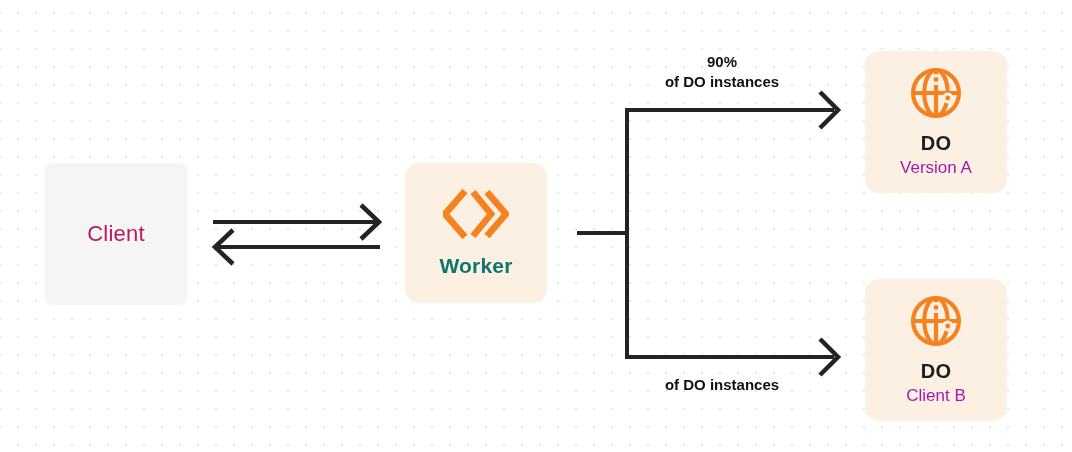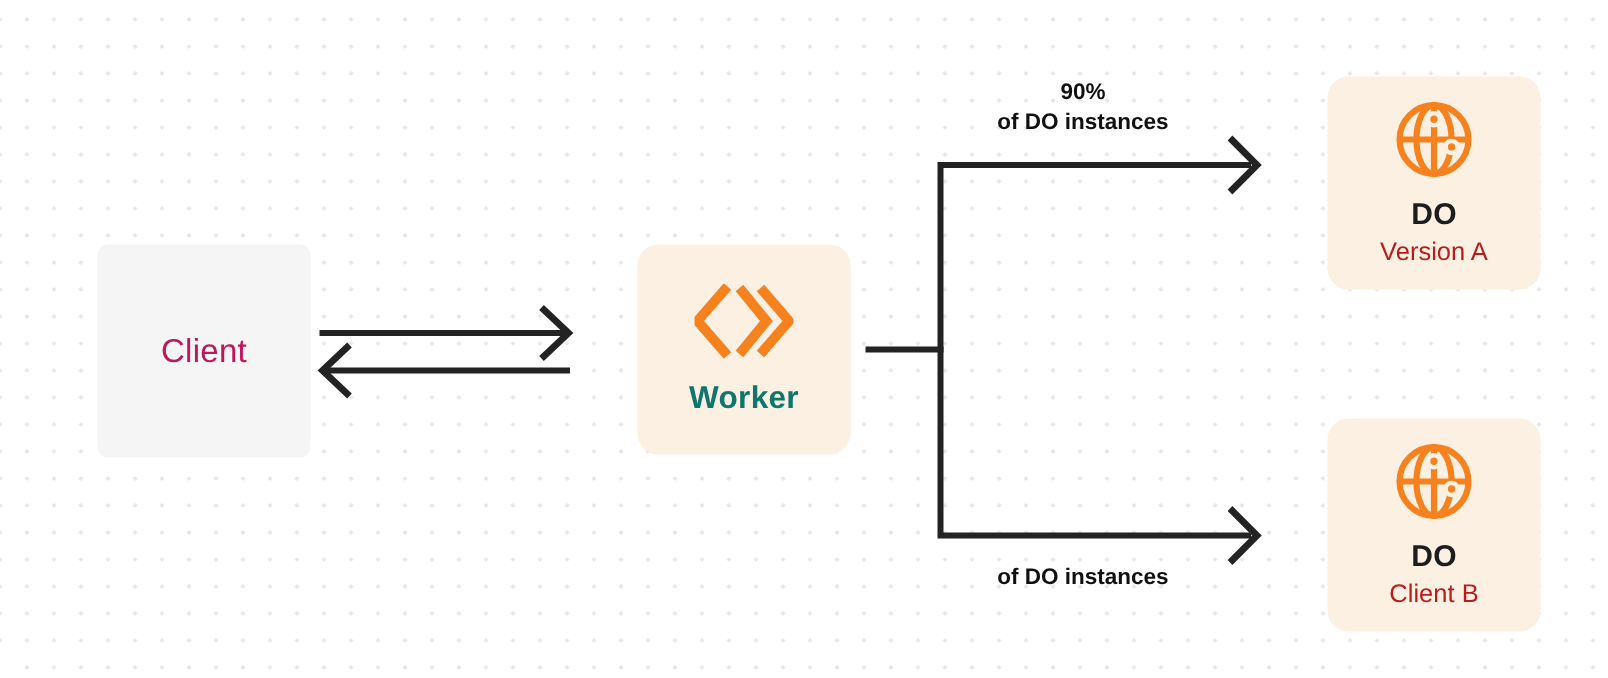--- a/index.html
+++ b/index.html
@@ -18,21 +18,21 @@
     background-image:radial-gradient(var(--dot) 1.3px, rgba(255,255,255,0) 1.5px);
     background-size:18px 18px;
     background-position:9px 4px;
     font-family:"Liberation Sans","DejaVu Sans",sans-serif;
     overflow:hidden;
     border-radius:14px;
   }
   .node{
     position:absolute;
     display:flex;flex-direction:column;
-    align-items:center;justify-content:center;margin-left:20px;
+    align-items:center;justify-content:center;
   }
   .node-client{
     left:45px;top:163px;width:142px;height:142px;
     background:var(--gray-box);border-radius:7px;
   }
   .node-client .title{font-size:22px;font-weight:400;color:#be185d;letter-spacing:.2px;}
   .node-worker{
     left:405px;top:163px;width:142px;height:140px;
     background:var(--cream);border-radius:14px;
     gap:13px;
@@ -40,21 +40,21 @@
   .node-worker .title{font-size:21px;font-weight:700;color:#0f766e;letter-spacing:.2px;}
   .node-do{
     left:865px;width:142px;height:142px;
     background:var(--cream);border-radius:14px;
     gap:4px;
   }
   .node-do-a{top:51px;}
   .node-do-b{top:279px;}
   .node-do .globe{margin-bottom:8px;}
   .node-do .title{font-size:20px;font-weight:700;color:#1D1D1F;letter-spacing:.2px;line-height:22px;}
-  .node-do .subtitle{font-size:17px;font-weight:400;color:#b91c1c;line-height:20px;}
+  .node-do .subtitle{font-size:17px;font-weight:400;color:#a21caf;line-height:20px;}
   .flow-label{
     position:absolute;left:617px;width:210px;
     text-align:center;
     font-size:15px;font-weight:600;color:#111;
     line-height:20px;
   }
   .flow-label-top{top:52px;}
   .flow-label-bottom{top:375px;}
   .wires{position:absolute;left:0;top:0;width:1072px;height:452px;}
   .wires *{vector-effect:none;}

